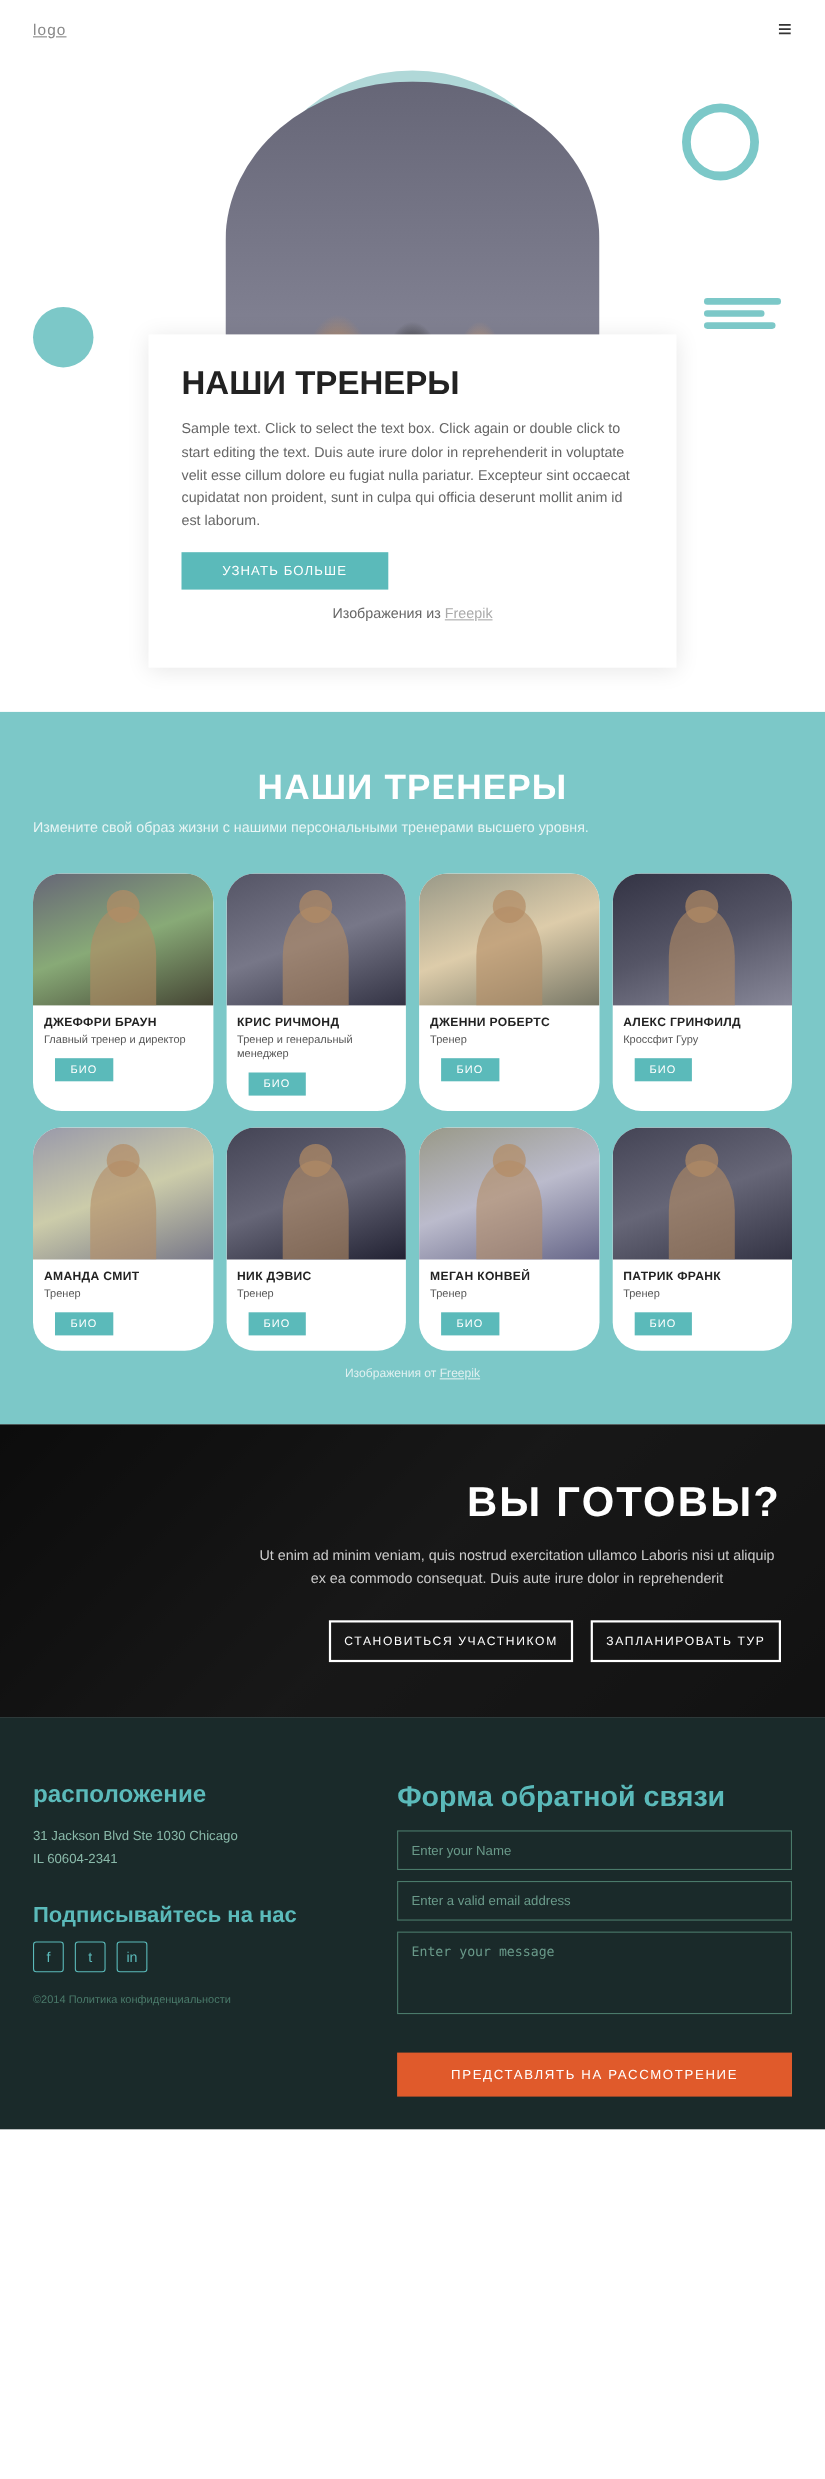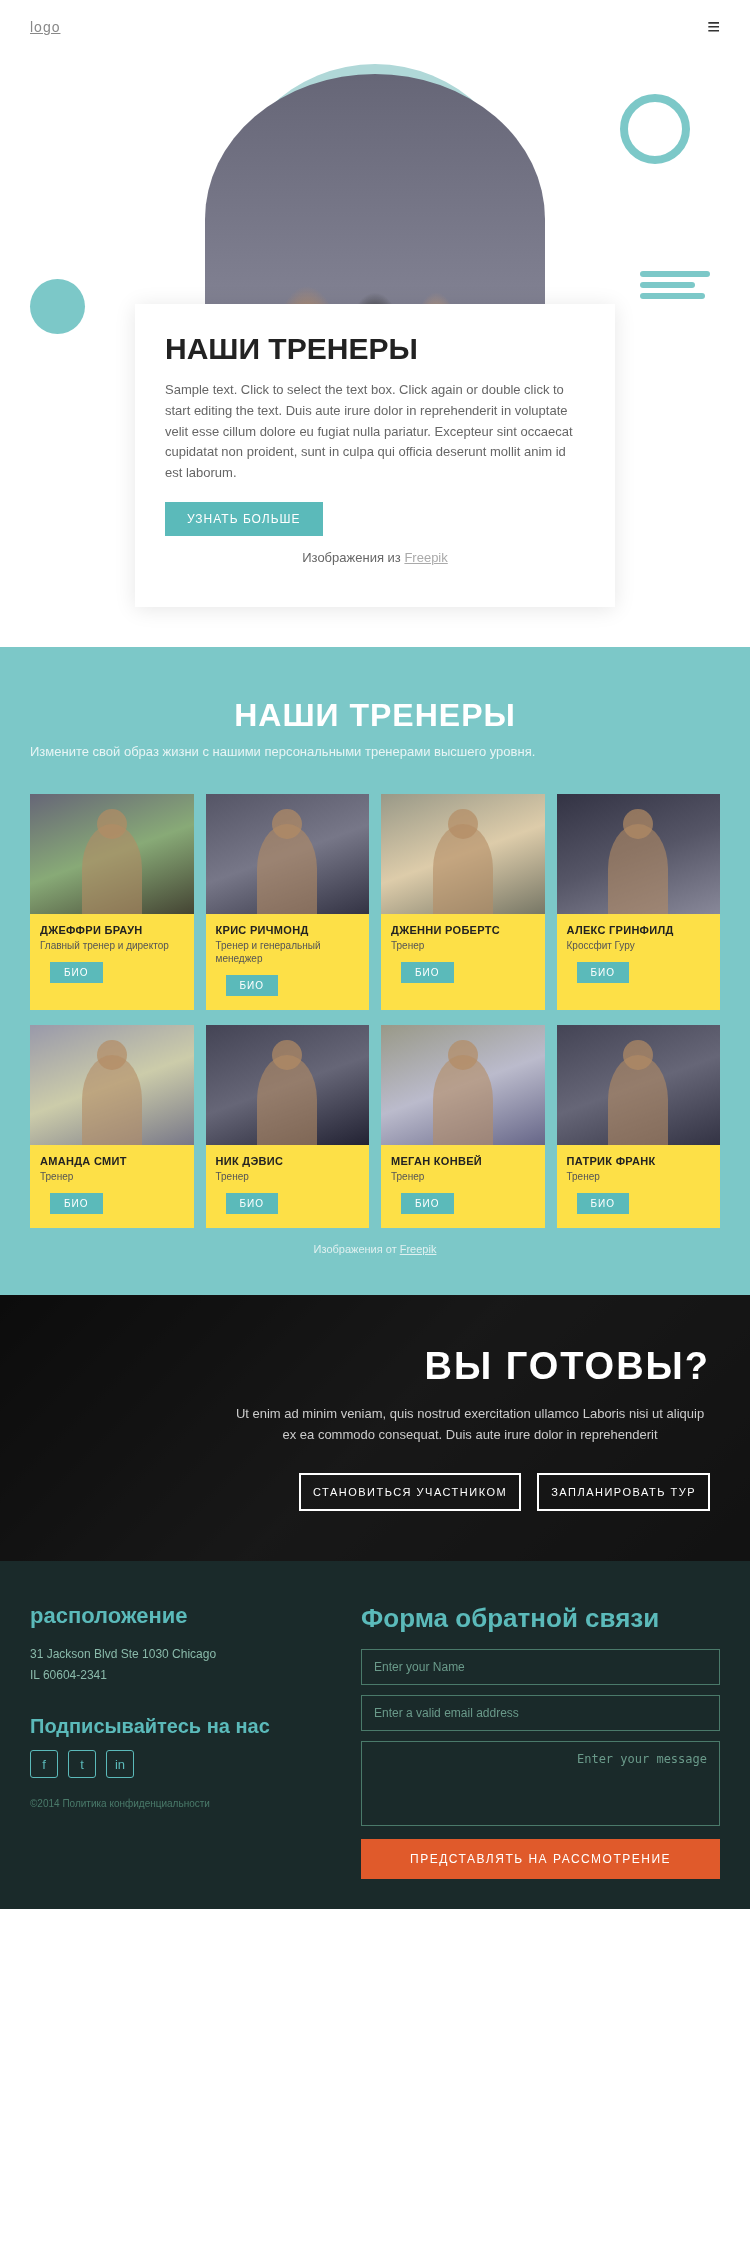--- a/index.html
+++ b/index.html
@@ -115,21 +115,21 @@
     .hero-card p {
       font-size: 13px;
       color: #666;
       line-height: 1.6;
       margin-bottom: 18px;
     }
     .btn-teal {
       background: #5bbaba;
       color: #fff;
       border: none;
-      padding: 10px 22px;
+      padding: 10px 37px;
       font-size: 12px;
       letter-spacing: 1px;
       cursor: pointer;
       text-transform: uppercase;
     }
     .hero-attribution {
       font-size: 11px;
       color: #aaa;
       margin-top: 12px;
       text-align: center;
@@ -156,23 +156,24 @@
       color: #e8f5f5;
       margin-bottom: 35px;
     }
     .trainers-grid {
       display: grid;
       grid-template-columns: repeat(4, 1fr);
       gap: 12px;
       margin-bottom: 15px;
     }
     .trainer-card {
-      background: #fde047;
+      background: #ffffff;
       padding-bottom: 14px;
       overflow: hidden;
+      border-radius: 26px;
     }
     .trainer-photo {
       width: 100%;
       height: 120px;
       overflow: hidden;
       background: #555;
     }
     
     .photo-1 { background: linear-gradient(160deg, #667 0%, #8a7 50%, #443 100%); }
     .photo-2 { background: linear-gradient(160deg, #556 0%, #778 50%, #334 100%); }
@@ -290,21 +291,21 @@
       font-size: 11px;
       letter-spacing: 1.5px;
       cursor: pointer;
       text-transform: uppercase;
     }
 
     
     footer {
       background: #1a2a2a;
       display: flex;
-      padding: 42px 30px 30px;
+      padding: 57px 30px 30px;
       gap: 32px;
     }
     .footer-left {
       flex: 1;
     }
     .footer-right {
       flex: 1.2;
     }
     .footer-heading {
       font-size: 22px;
@@ -358,30 +359,29 @@
       border: 1px solid #4a7a6a;
       padding: 10px 12px;
       font-size: 12px;
       color: #aaa;
       margin-bottom: 10px;
       outline: none;
     }
     .form-field::placeholder { color: #6a9a8a; }
     .form-textarea {
       width: 100%;
-      height: 85px;
+      height: 75px;
       background: transparent;
       border: 1px solid #4a7a6a;
       padding: 10px 12px;
       font-size: 12px;
       color: #aaa;
-      margin-bottom: 9px;
+      margin-bottom: 30px;
       outline: none;
       resize: none;
-      text-align: right;
     }
     .form-textarea::placeholder { color: #6a9a8a; }
     .btn-submit {
       width: 100%;
       background: #e05a2b;
       color: #fff;
       border: none;
       padding: 13px;
       font-size: 12px;
       letter-spacing: 1.5px;

